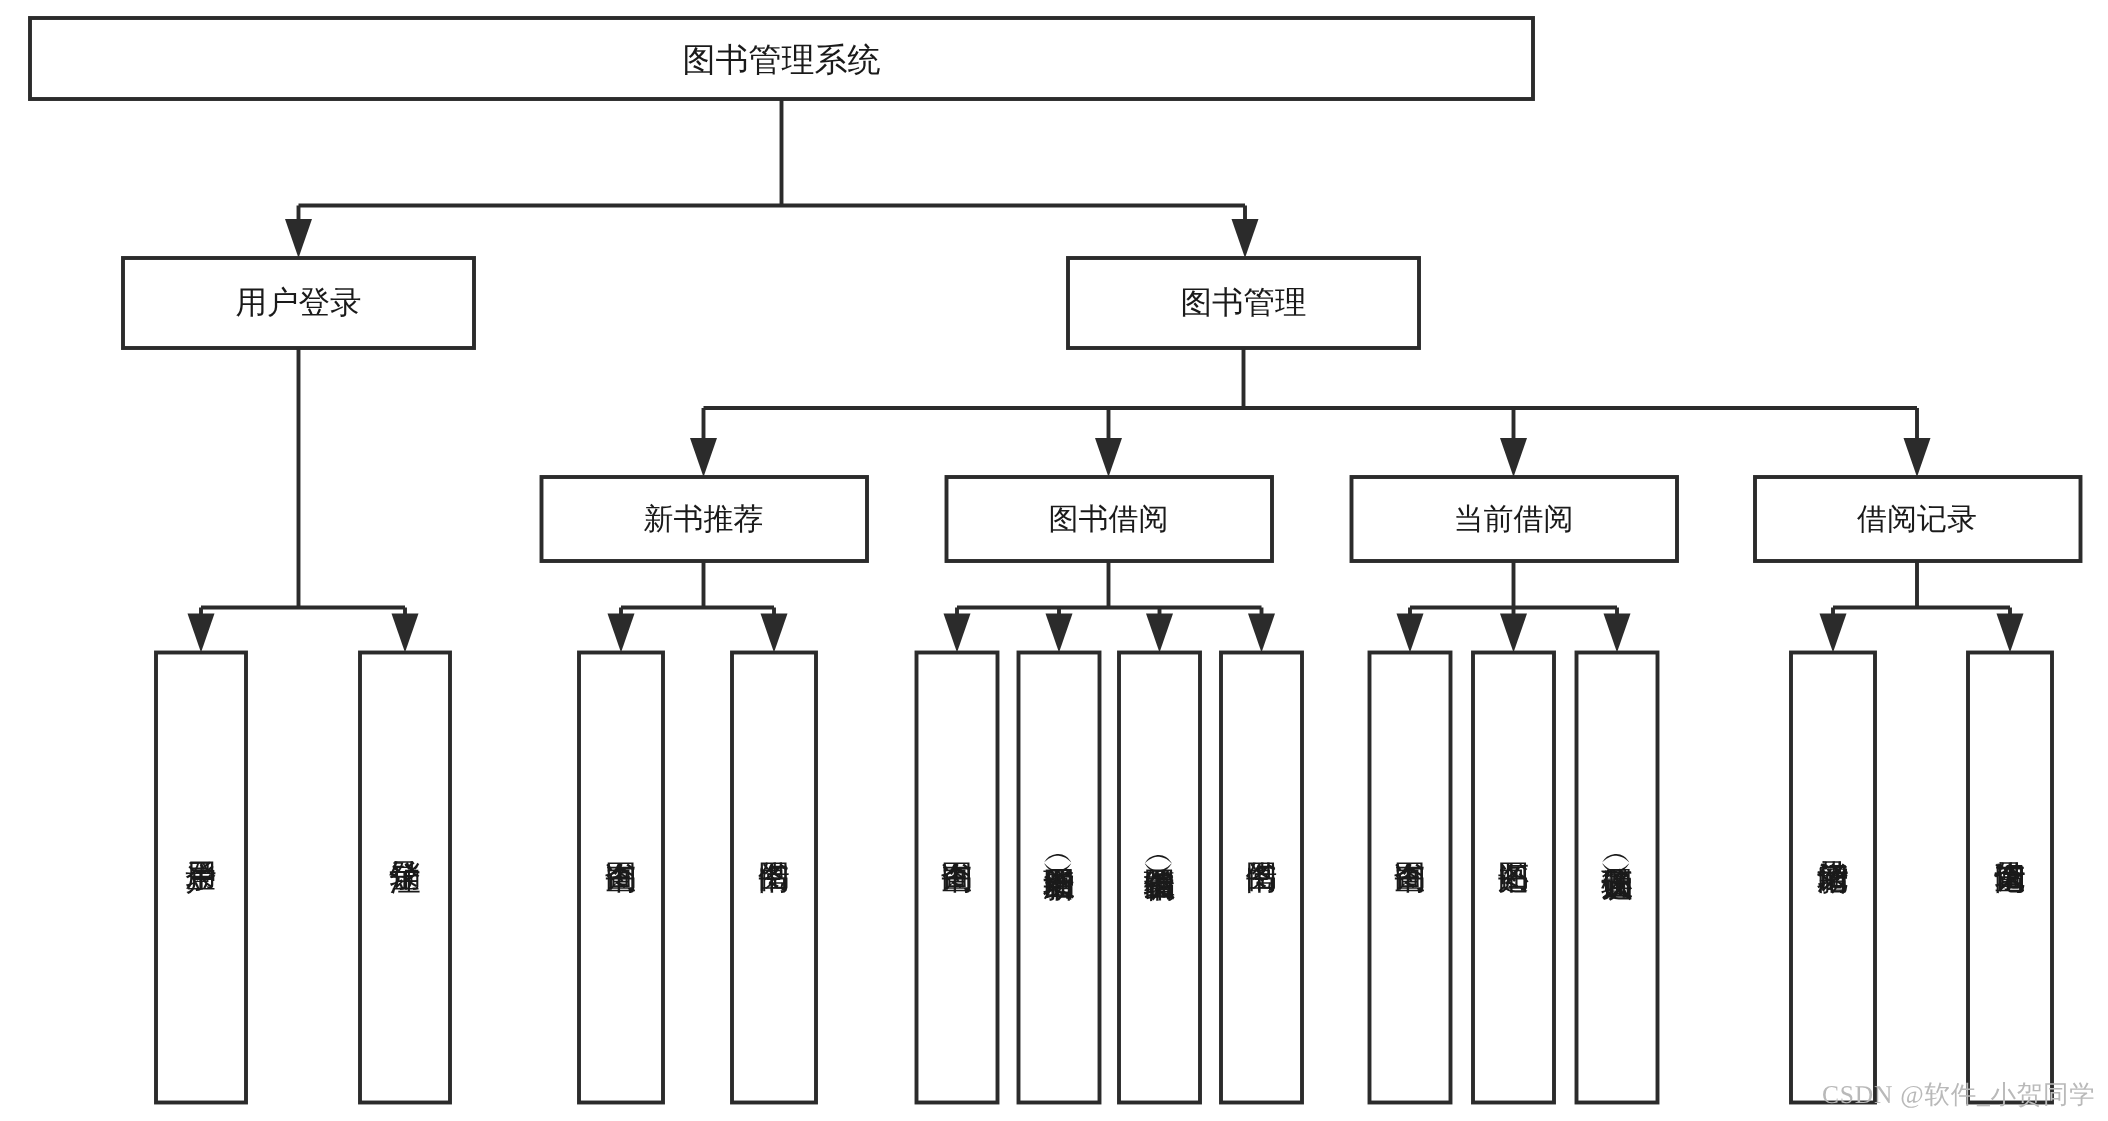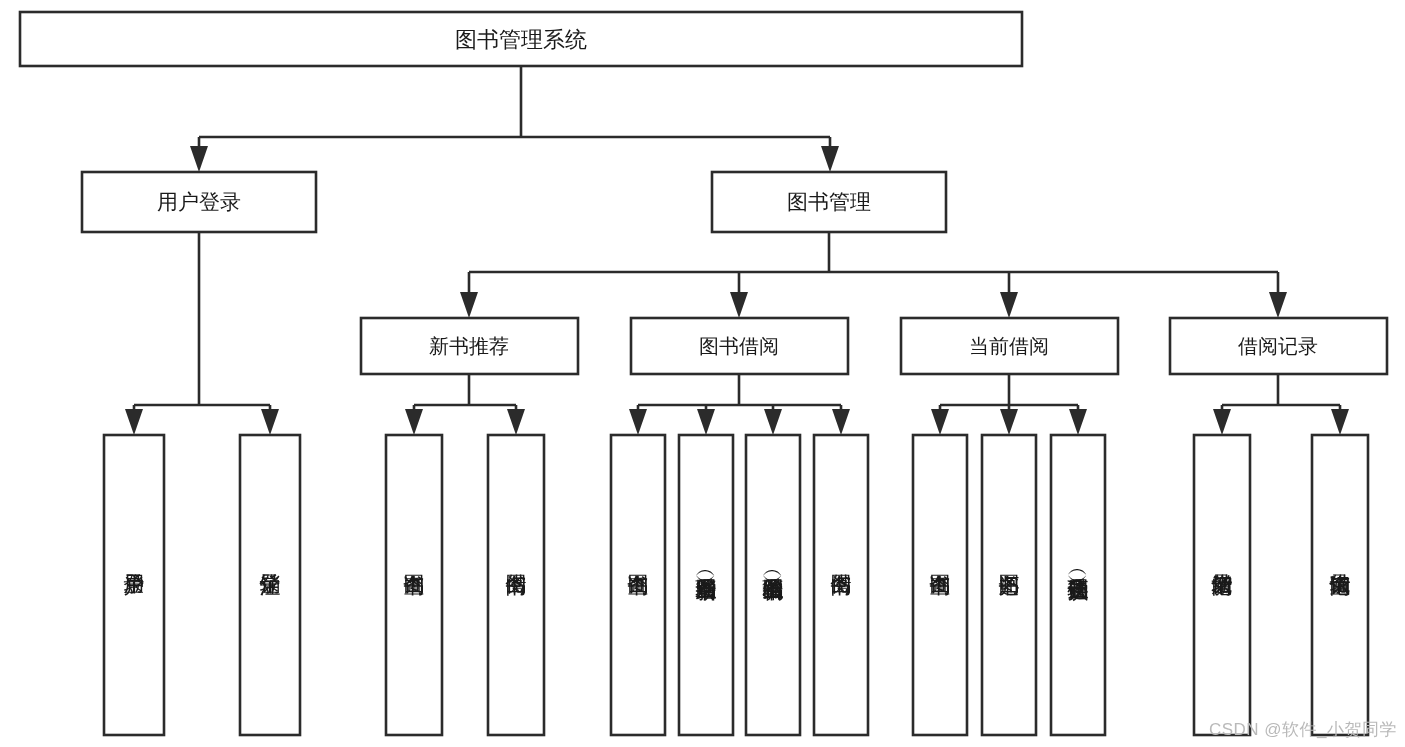--- a/index.html
+++ b/index.html
@@ -55,21 +55,21 @@
     stroke-linecap: butt;
   }
   .arrow-head {
     fill: #2b2b2b;
     stroke: none;
   }
   .watermark {
     position: absolute;
     right: 8px;
     bottom: 6px;
-    font-family: Liberation Sans, sans-serif;
+    font-family: Liberation Serif, serif;
     font-size: 17px;
     color: #b9b9b9;
     white-space: nowrap;
     letter-spacing: 0.5px;
     pointer-events: none;
   }
 </style>
 </head>
 <body>
 

